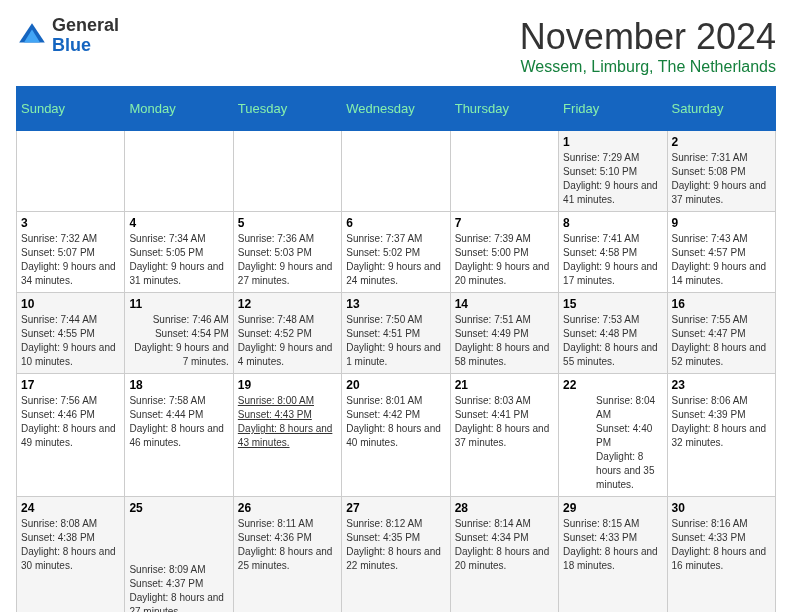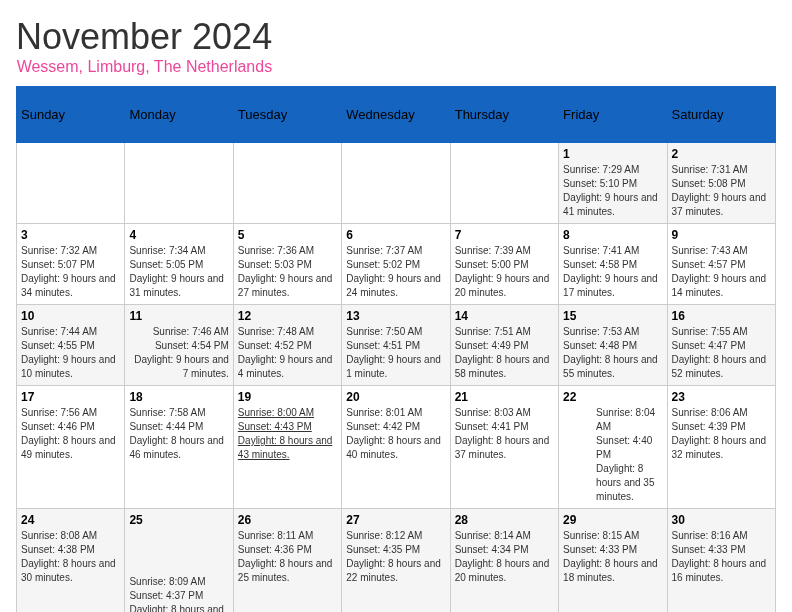--- a/index.html
+++ b/index.html
@@ -35,31 +35,31 @@
     .title-area {
       text-align: right;
     }
     .month-title {
       font-size: 36px;
       font-weight: normal;
       color: #333;
     }
     .subtitle {
       font-size: 16px;
-      color: #ec4899;
+      color: #15803d;
     }
     .calendar {
       width: 100%;
       border-collapse: collapse;
       font-size: 11px;
     }
     .calendar thead th {
       background: #1565c0;
-      color: #000000;
-      padding: 20px 4px;
+      color: #86efac;
+      padding: 14px 4px;
       text-align: left;
       font-size: 13px;
       font-weight: normal;
       border: 1px solid #1565c0;
     }
     .calendar tbody td {
       border: 1px solid #ccc;
       vertical-align: top;
       padding: 4px;
       width: calc(100%/7);
@@ -85,20 +85,30 @@
       line-height: 1.4;
     }
     .empty-cell {
       background: #fff !important;
     }
   </style>
 </head>
 <body>
 
 <div class="header-area">
+  <div class="logo">
+    <svg class="logo-icon" viewBox="0 0 40 40" xmlns="http://www.w3.org/2000/svg">
+      <polygon points="20,4 36,28 4,28" fill="#1565c0"></polygon>
+      <polygon points="20,12 30,28 10,28" fill="#42a5f5"></polygon>
+    </svg>
+    <div class="logo-text">
+      <div><span class="general">General</span></div>
+      <div><span class="blue">Blue</span></div>
+    </div>
+  </div>
   <div class="title-area">
     <div class="month-title">November 2024</div>
     <div class="subtitle">Wessem, Limburg, The Netherlands</div>
   </div>
 </div>
 
 <table class="calendar">
   <thead>
     <tr>
     <th>Sunday</th>

